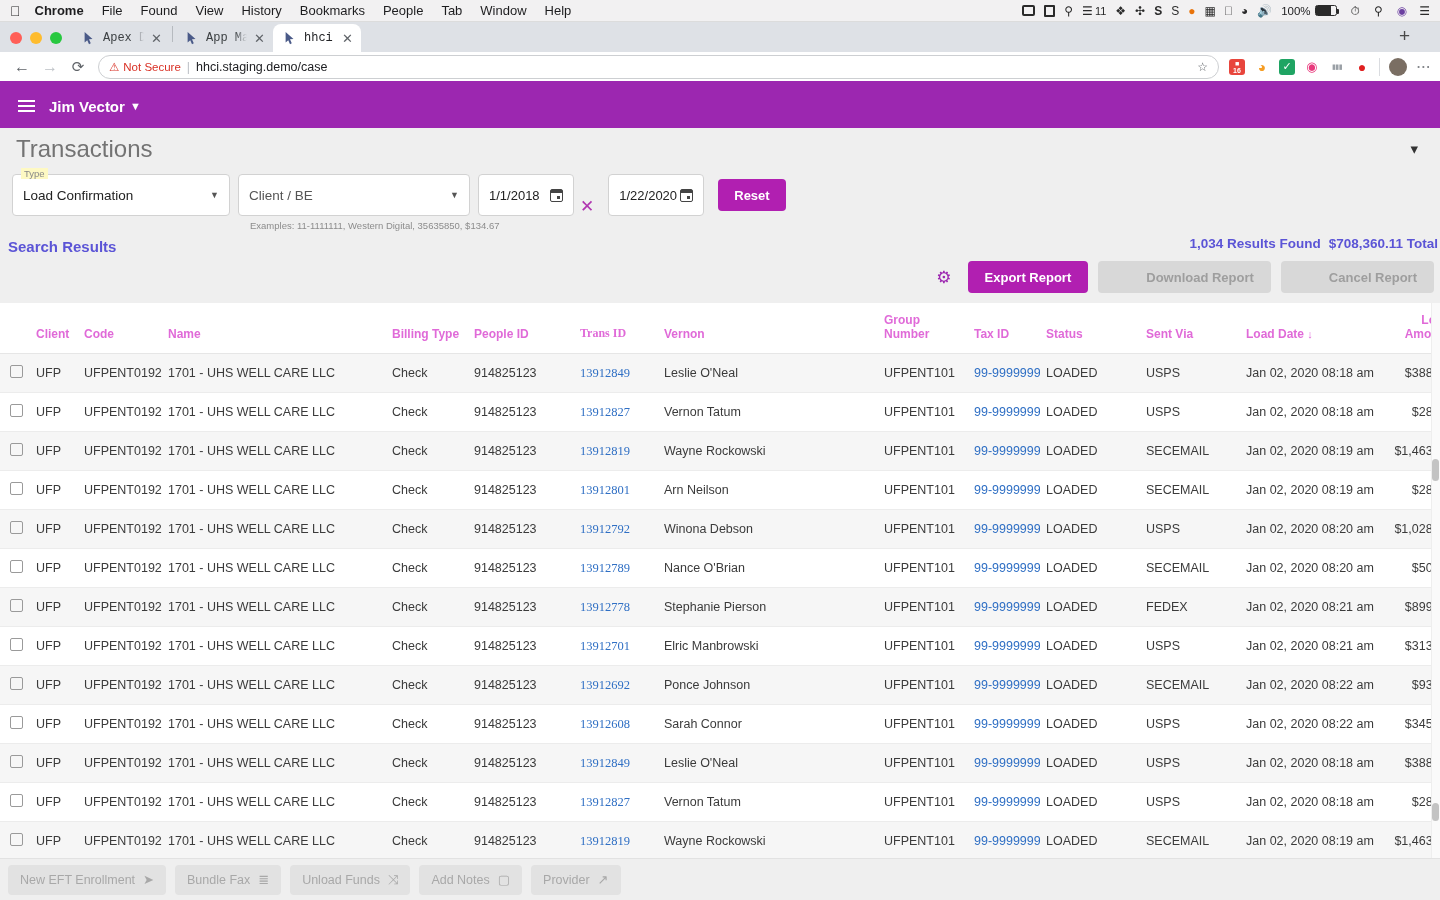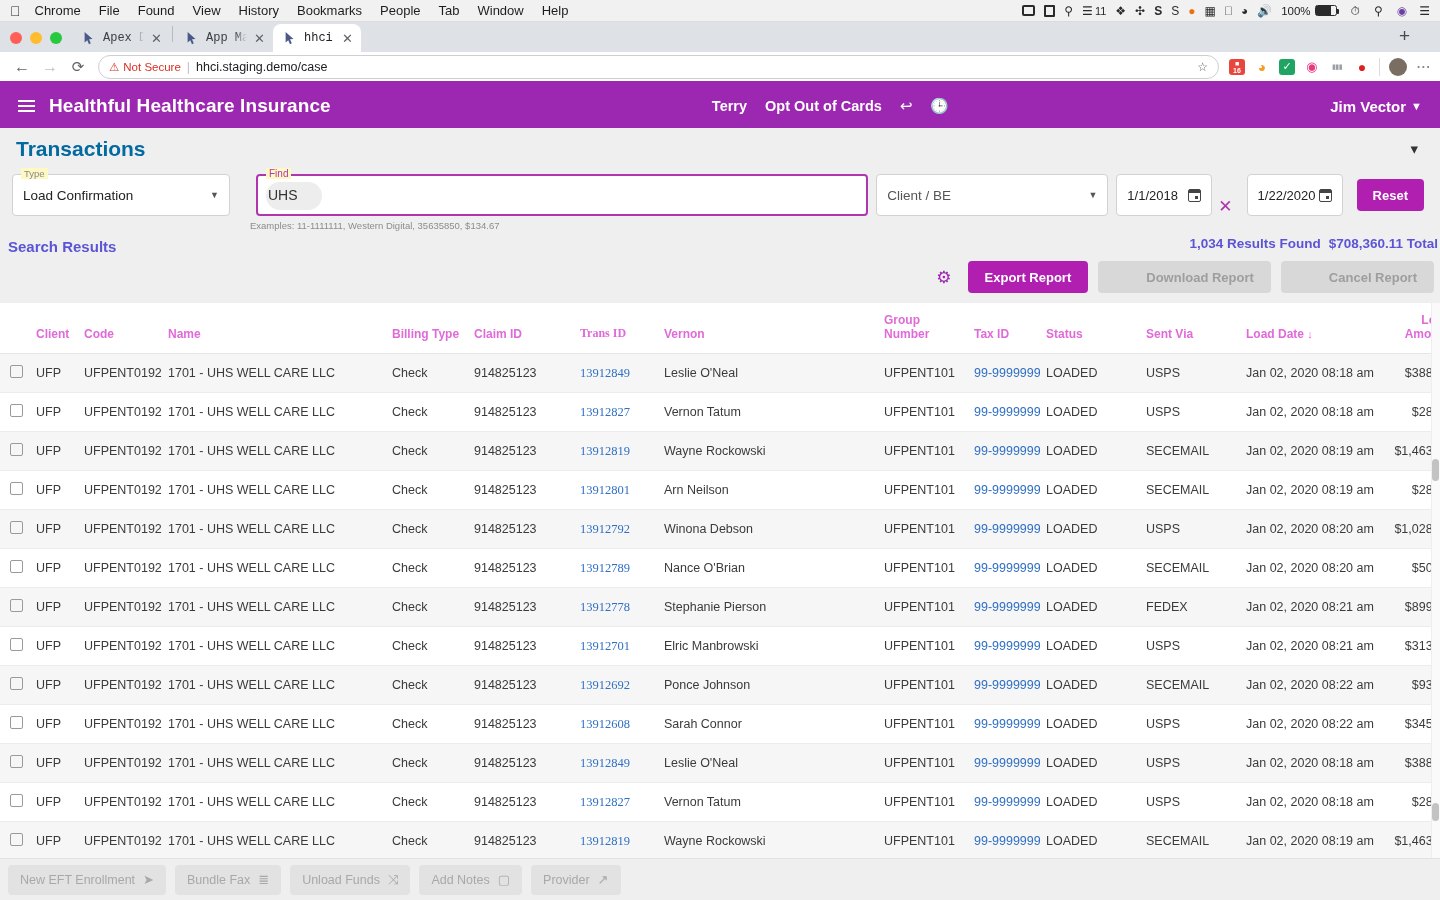--- a/index.html
+++ b/index.html
@@ -11,21 +11,21 @@
   }
 
   
   .macbar {
     height: 22px; background: #f2f1f2; display: flex; align-items: center;
     padding: 0 10px; font-size: 13px; color: #1d1d1f;
     border-bottom: 1px solid #dcdcdc;
   }
   .macbar .apple { font-size: 14px; margin-right: 14px; }
   .macbar .mitem { margin-right: 18px; white-space: nowrap; }
-  .macbar .mitem.bold { font-weight: normal; }
+  .macbar .mitem.bold { font-weight: bold; }
   .macbar .spacer { flex: 1; }
   .macbar .sysicon {
     margin-left: 9px; font-size: 12px; display: inline-flex;
     align-items: center; color: #2a2a2a;
   }
   .sysicon.sq { width: 13px; height: 11px; border: 2px solid #2a2a2a; border-radius: 2px; }
   .sysicon.sq2 { width: 11px; height: 12px; border: 2px solid #2a2a2a; border-radius: 1px; }
   .pct { font-size: 11.5px; margin-left: 9px; }
   .batt {
     width: 22px; height: 11px; border: 1.6px solid #2a2a2a; border-radius: 2.5px;
@@ -101,21 +101,21 @@
   .hdr-link { font-size: 14.5px; font-weight: bold; }
   .hdr-icon { font-size: 15px; }
   .userbtn { font-size: 15px; font-weight: bold; display: flex; align-items: center; gap: 5px; }
   .caret { font-size: 11px; }
 
   
   .titlerow {
     background: #efefef; height: 42px; display: flex; align-items: center;
     padding: 0 16px; justify-content: space-between;
   }
-  .pagetitle { font-size: 21px; color: #0369a1; font-weight: 700; }
+  .pagetitle { font-size: 24px; color: #737373; font-weight: 400; }
   .collapse { font-size: 15px; color: #333; padding-right: 6px; }
 
   
   .filters {
     background: #efefef; display: flex; align-items: flex-start;
     padding: 4px 16px 0 8px; gap: 0; position: relative; height: 66px;
   }
   .field {
     position: relative; background: #fff; border: 1px solid #d2d2d2;
     border-radius: 4px; height: 42px; display: flex; align-items: center;
@@ -327,50 +327,38 @@
     <span class="kebab">⋮</span>
   </div>
 </div>
 
 <div class="apphdr">
   <span class="hamburger">
       <i></i>
       <i></i>
       <i></i>
     </span>
-  <span class="appname">Healthful Healthcare Insurance</span>
-  <div class="hdr-center">
-    <span class="hdr-link">Terry</span>
-    <span class="hdr-link">Opt Out of Cards</span>
-    <span class="hdr-icon">↩</span>
-    <span class="hdr-icon">🕒</span>
-  </div>
   <span class="userbtn">
     <span>Jim Vector</span>
     <span class="caret">▼</span>
   </span>
 </div>
 
 <div class="titlerow">
   <span class="pagetitle">Transactions</span>
   <span class="collapse">▾</span>
 </div>
 
 <div class="filters">
   <div class="field fld-type">
     <span class="flabel">Type</span>
     <span>Load Confirmation</span>
     <span class="arrow-dn">▼</span>
   </div>
 
-  <div class="field fld-find">
-    <span class="flabel">Find</span>
-    <span class="find-ripple"></span>
-    <span class="find-val">UHS</span>
-  </div>
   <div class="examples">Examples: 11-1111111, Western Digital, 35635850, $134.67</div>
 
   <div class="field fld-client">
     <span>Client / BE</span>
     <span class="arrow-dn">▼</span>
   </div>
 
   <div class="field fld-date">
     <span>1/1/2018</span>
     <span class="cal"></span>
@@ -400,21 +388,21 @@
 <div class="tablewrap">
   <div class="scrollzone">
   <table>
     <thead>
       <tr>
         <th class="c-chk"></th>
         <th class="c-client">Client</th>
         <th class="c-code">Code</th>
         <th class="c-name">Name</th>
         <th class="c-bill">Billing Type</th>
-        <th class="c-claim">Claim ID</th>
+        <th class="c-claim">People ID</th>
         <th class="c-trans">Trans ID</th>
         <th class="c-payee">Vernon</th>
         <th class="c-group">
           <span>Group<br>Number</span>
         </th>
         <th class="c-tax">Tax ID</th>
         <th class="c-status">Status</th>
         <th class="c-sent">Sent Via</th>
         <th class="c-load">
           <span>Load Date</span>

